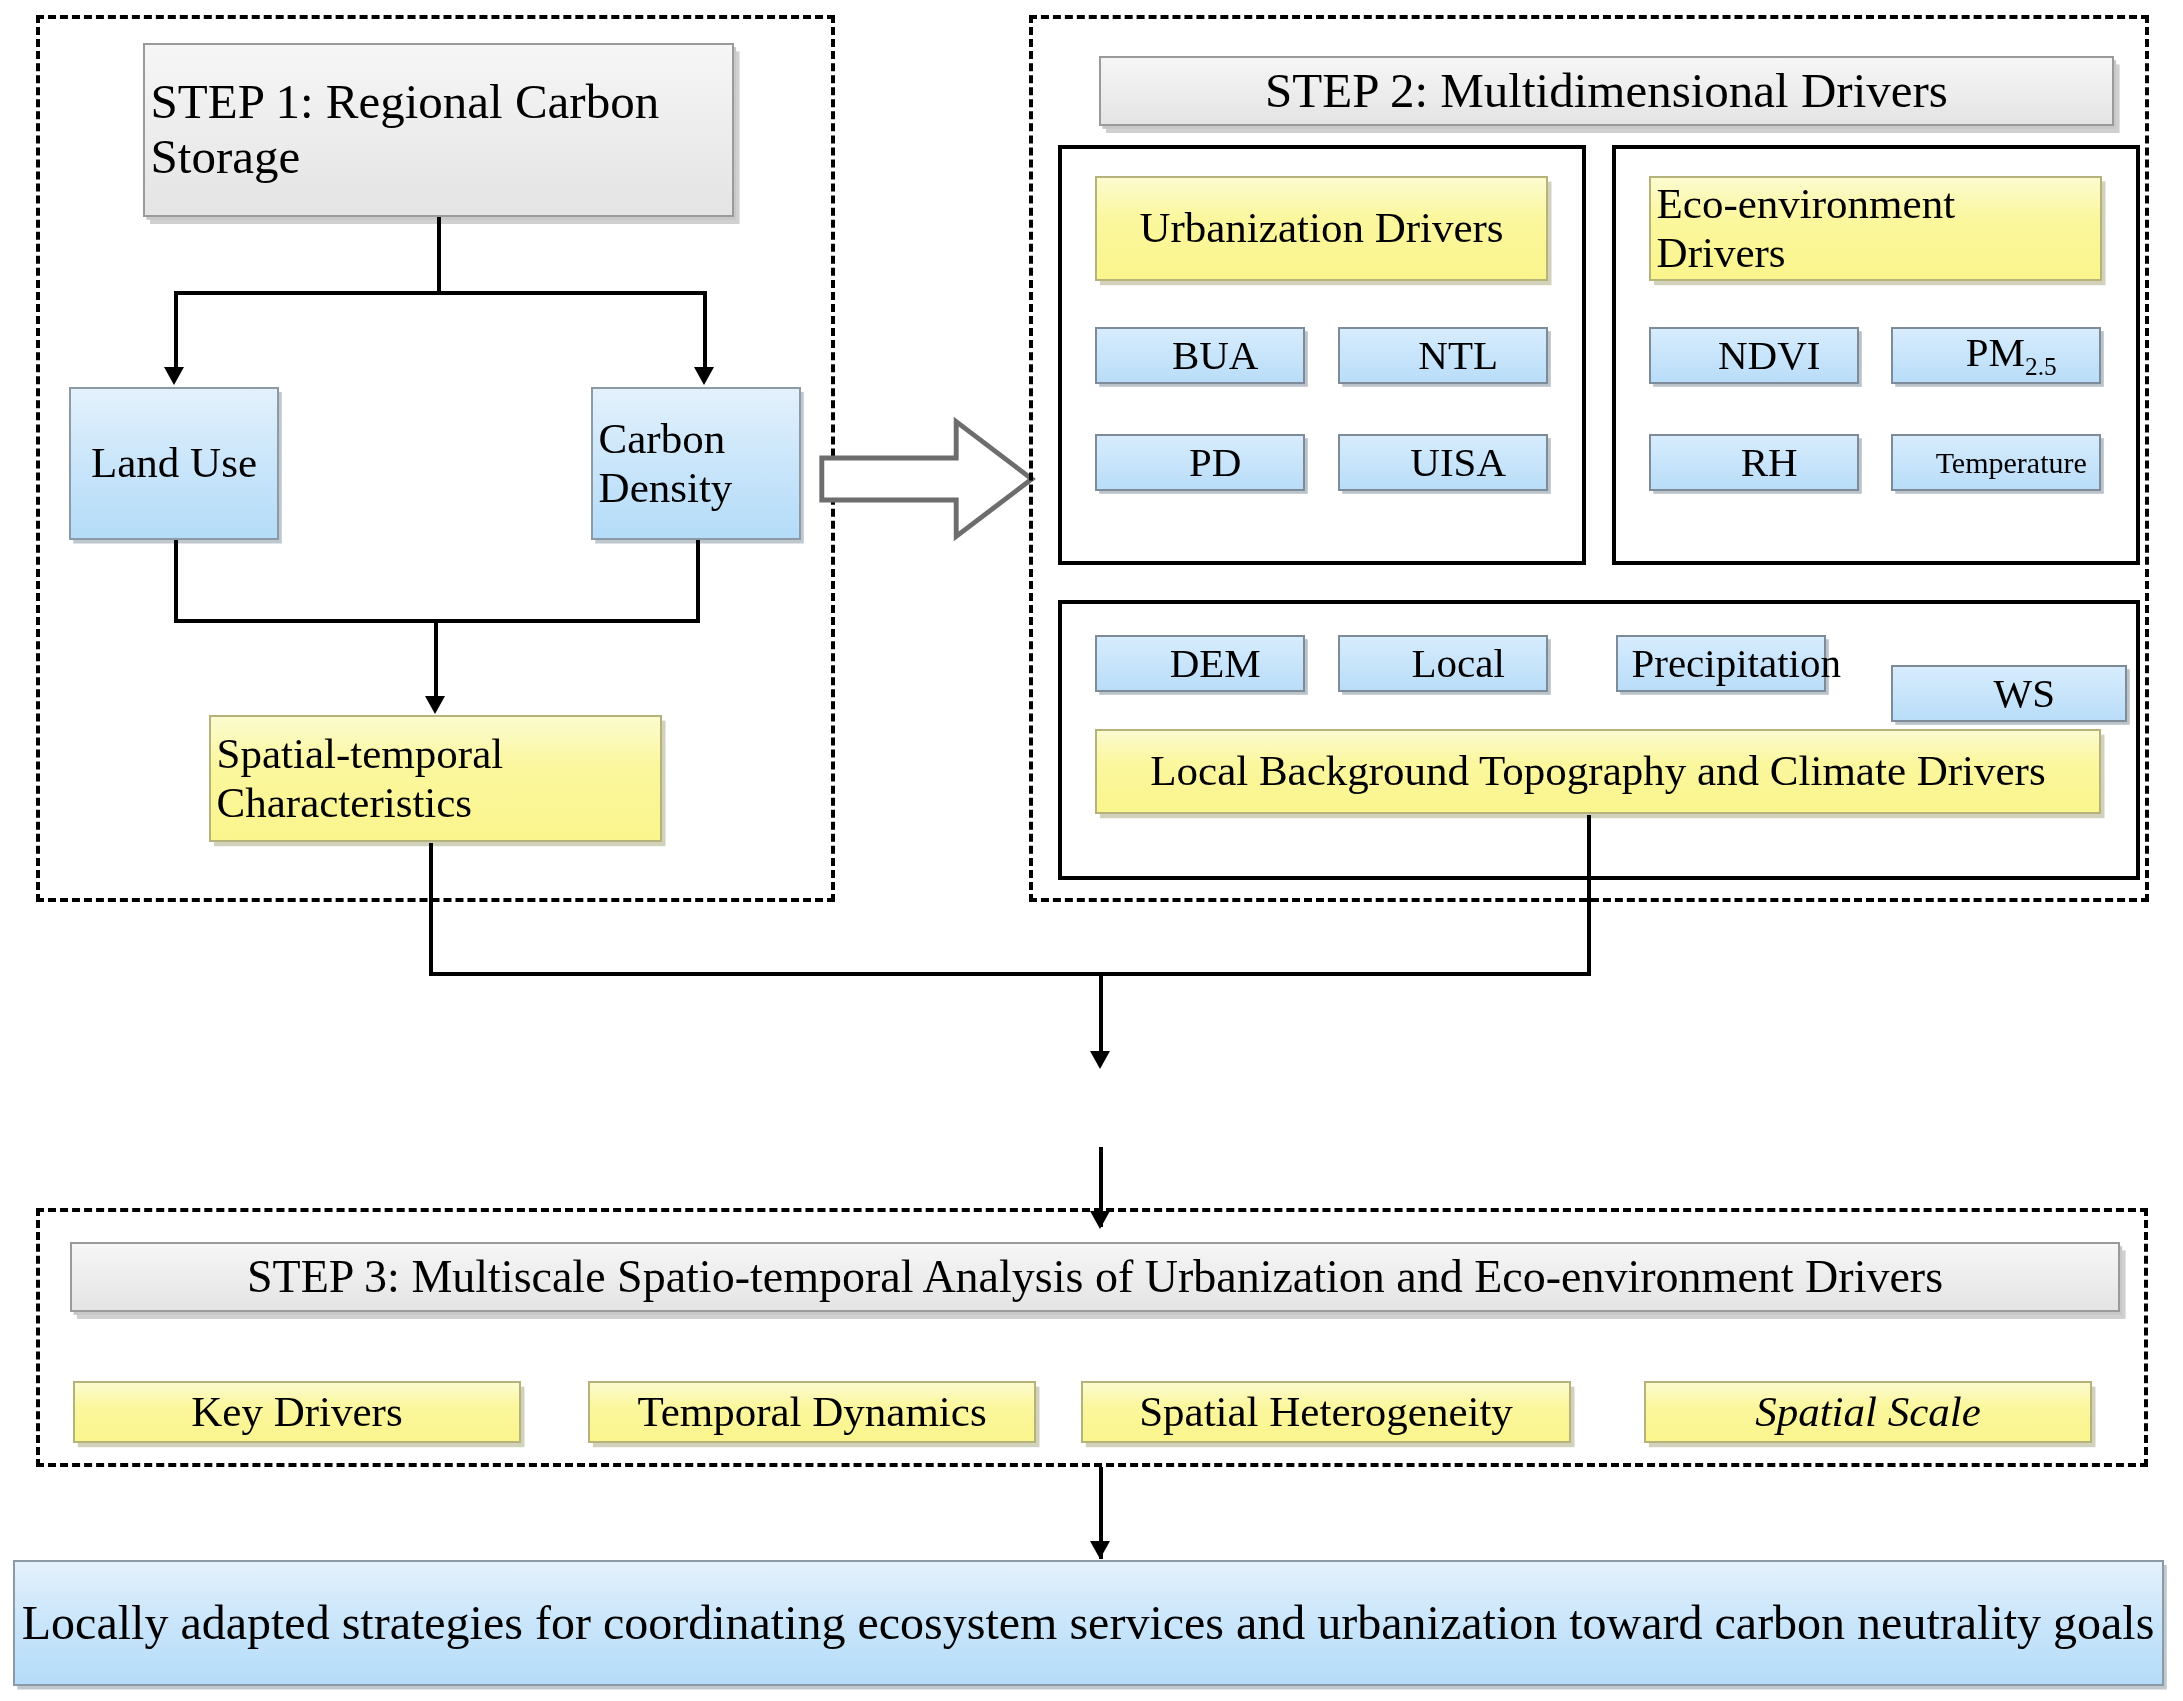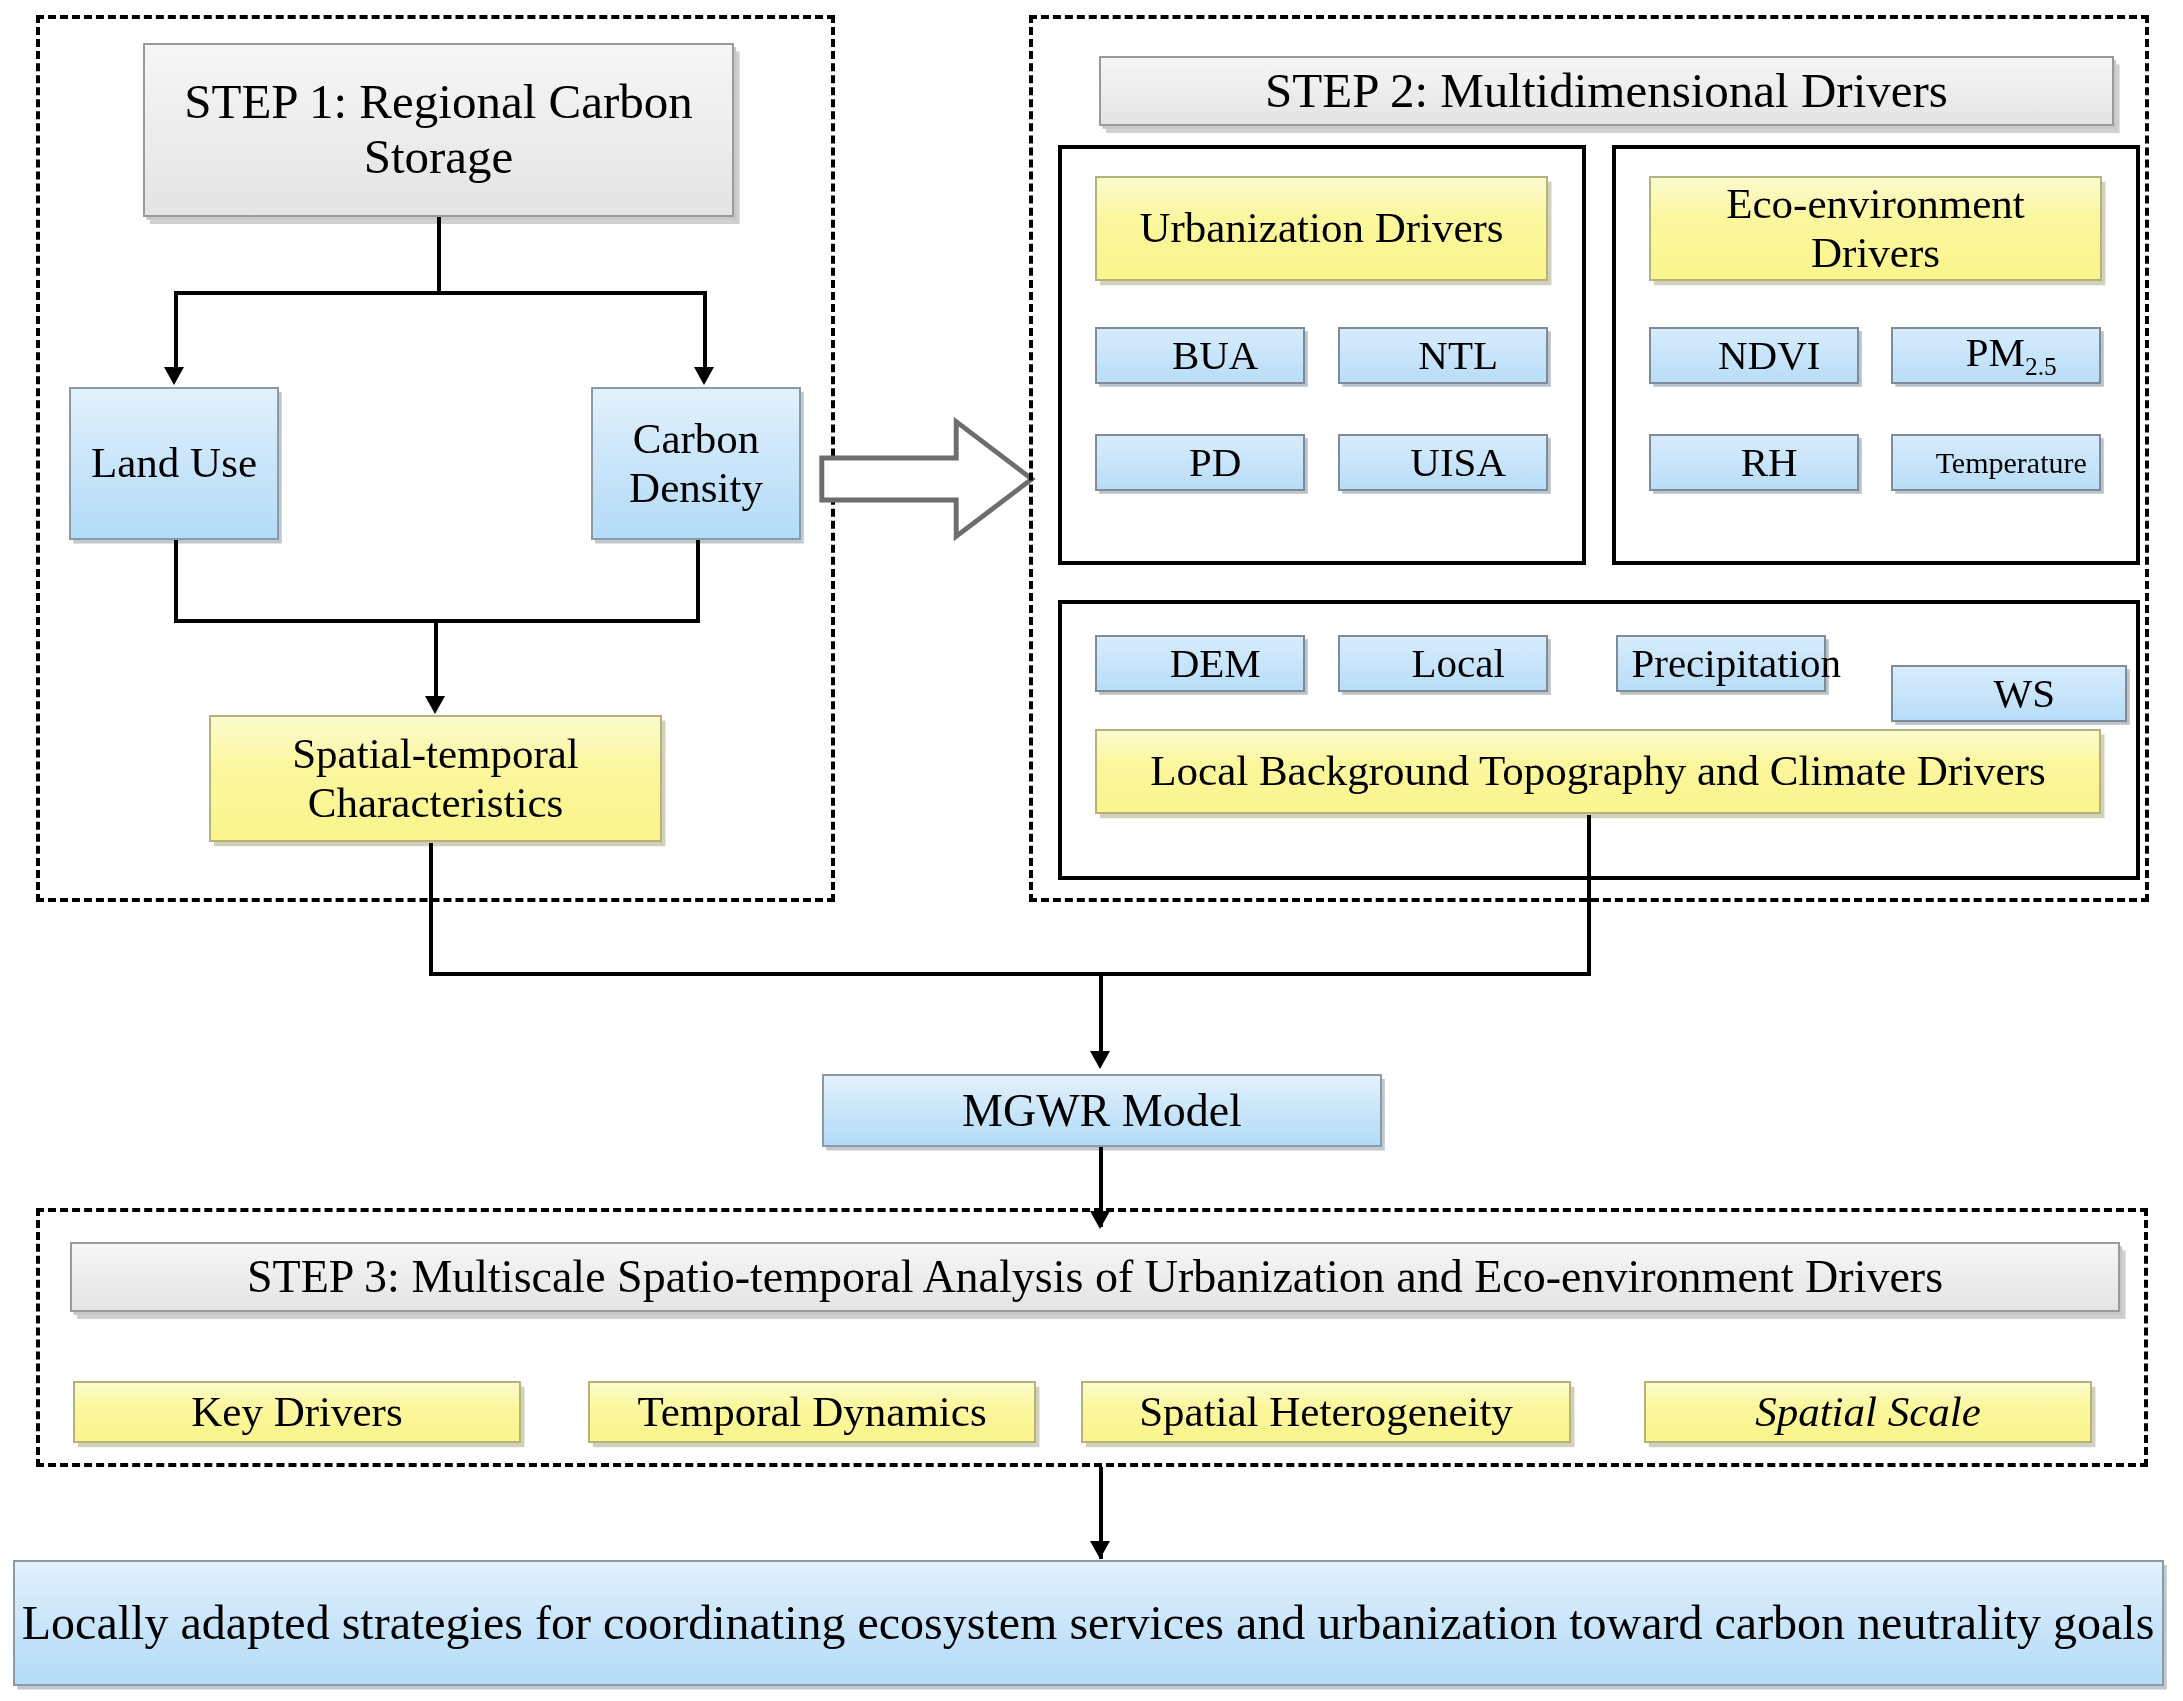--- a/index.html
+++ b/index.html
@@ -34,21 +34,20 @@
     background: #ffffff;
   }
 
   
   .node {
     position: absolute;
     box-sizing: border-box;
     display: flex;
     align-items: center;
     justify-content: center;
-    text-align: center;
     line-height: 1.12;
     color: #000000;
     padding: 1.4px 5.6px;
   }
 
   
   .node.header {
     background: linear-gradient(180deg, #f6f6f6 0%, #ececec 55%, #e4e4e4 100%);
     border: 2.1px solid #9a9a9a;
     box-shadow: 6.3px 7.7px 0 -0.7px rgba(200,200,200,0.85),
@@ -206,23 +205,20 @@
   <div class="node yellow" style="left:1095px; top:729px; width:1006px; height:85px; font-size:43px;">
     <span>Local Background Topography and Climate Drivers</span>
   </div>
 
   <div class="vline" style="left:1587px; top:815px; height:161px;"></div>
 
   <div class="hline" style="left:429px; top:972px; width:1162px;"></div>
   <div class="vline" style="left:1099px; top:972px; height:84px;"></div>
   <div class="arrowhead-down" style="left:1090px; top:1051px;"></div>
 
-  <div class="node blue" style="left:822px; top:1074px; width:560px; height:73px; font-size:46px;">
-    <span>MGWR  Model</span>
-  </div>
 
   <div class="vline" style="left:1099px; top:1147px; height:80px;"></div>
   <div class="arrowhead-down" style="left:1090px; top:1211px;"></div>
 
   <div class="dashed-box" style="left:36px; top:1208px; width:2112px; height:259px;"></div>
 
   <div class="node header" style="left:70px; top:1242px; width:2050px; height:70px; font-size:46px;">
     <span>STEP 3: Multiscale Spatio-temporal Analysis of Urbanization and Eco-environment Drivers</span>
   </div>
 

